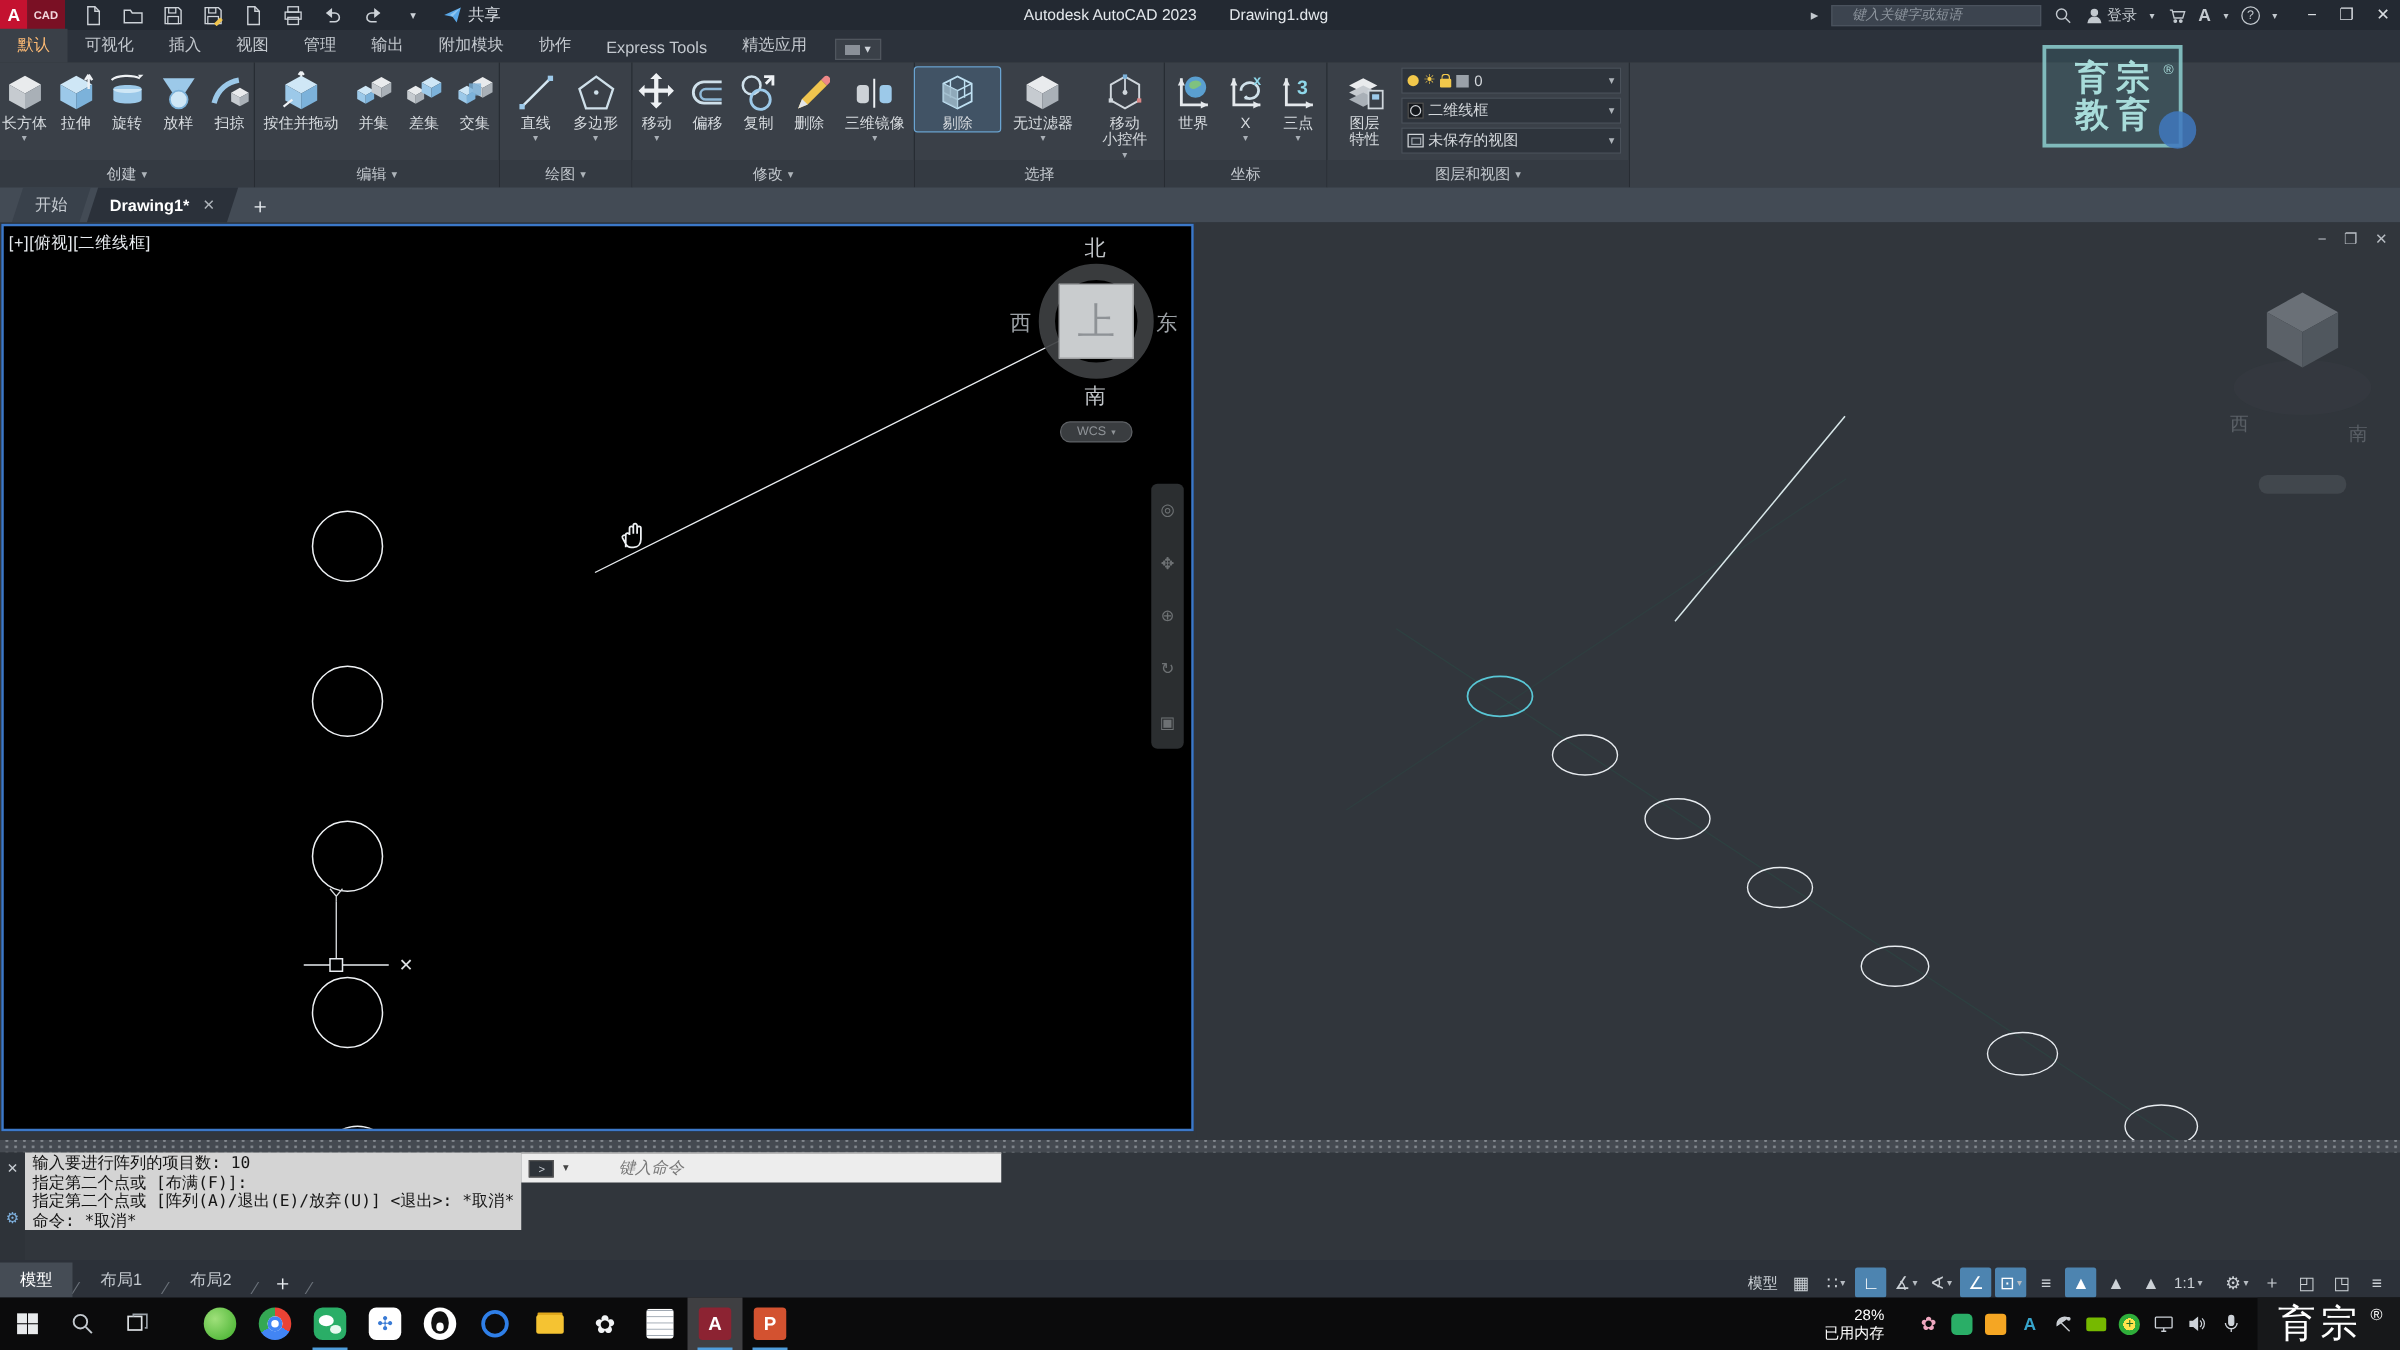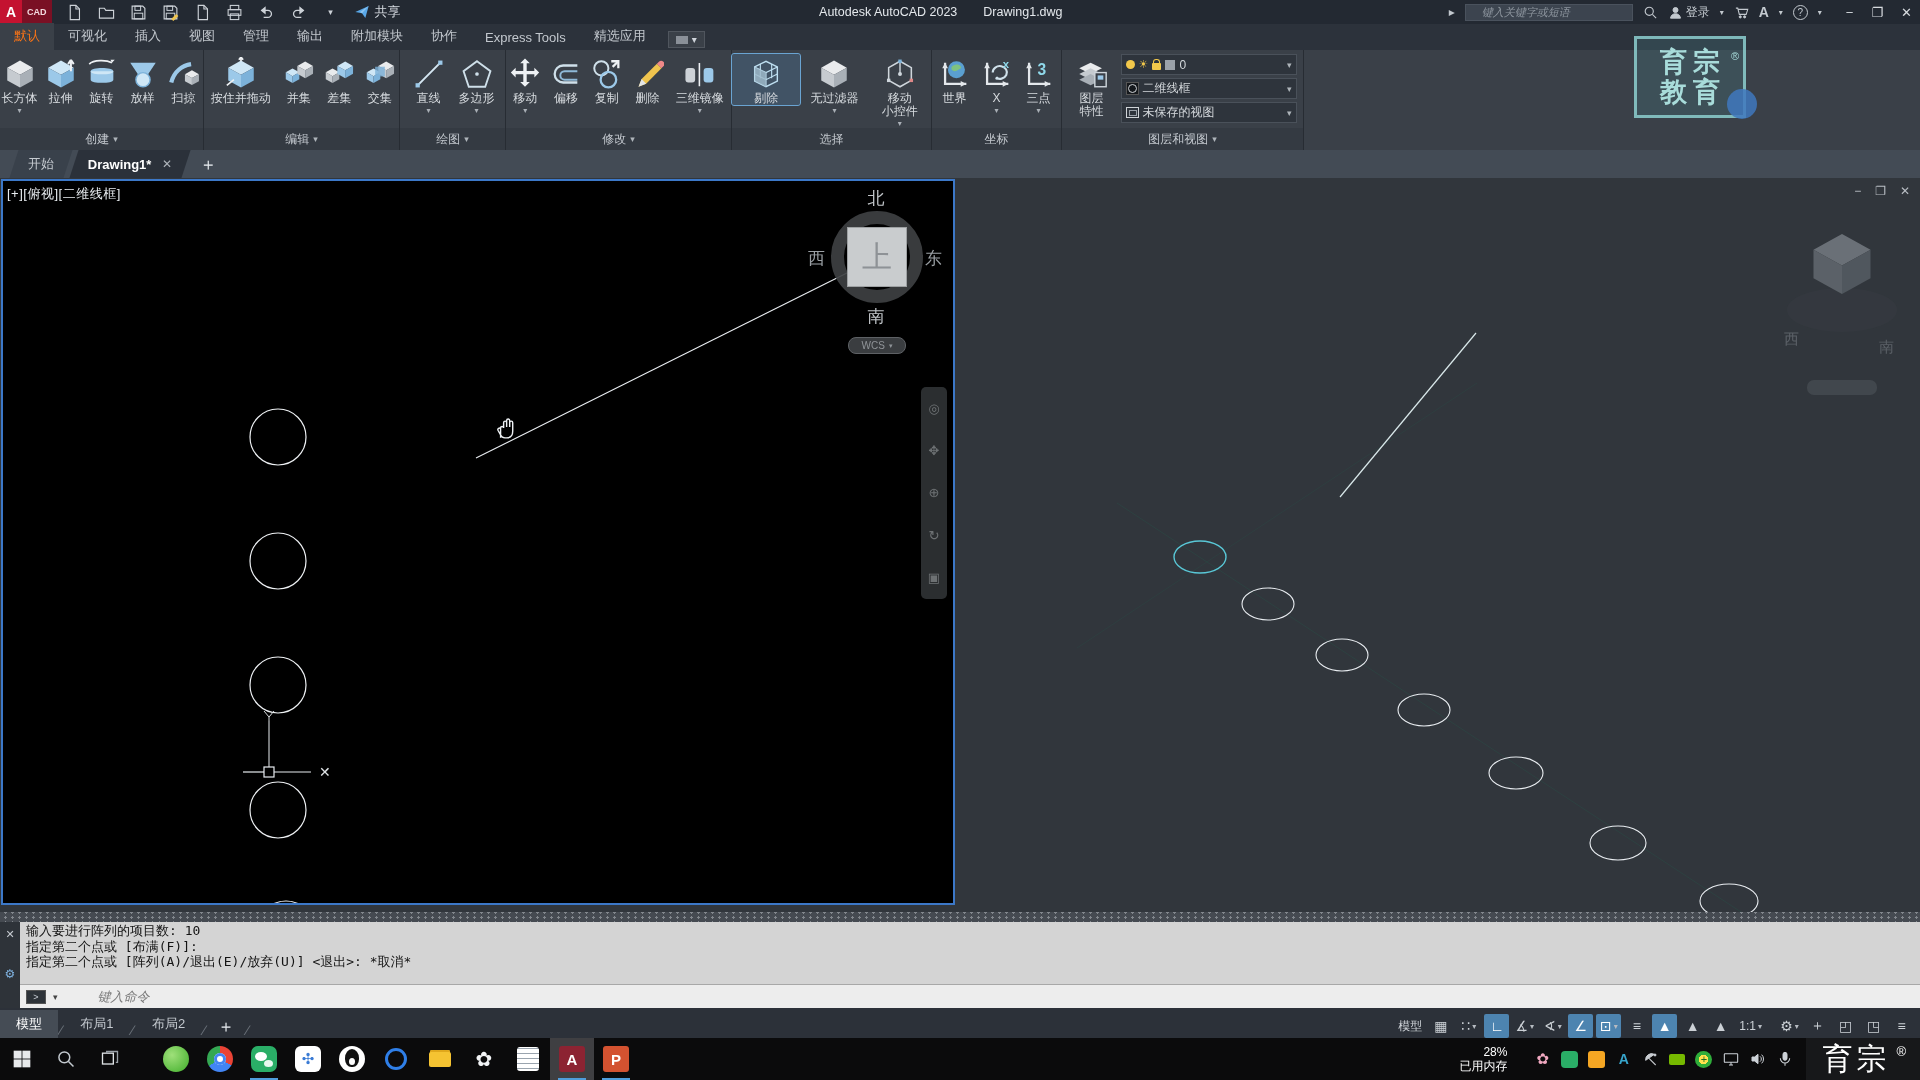--- a/index.html
+++ b/index.html
@@ -19,21 +19,21 @@
   .apptitle{position:absolute;left:49%;top:0;height:24px;transform:translateX(-50%);display:flex;align-items:center;gap:26px;color:#e4e8ec;font-size:12.5px;white-space:nowrap;}
   .tb-right{position:absolute;right:0;top:0;height:24px;display:flex;align-items:center;gap:10px;padding-right:8px;}
   .tb-search{width:168px;height:17px;background:#3c444f;border:1px solid #4a525d;color:#c6ccd2;font-size:11px;font-style:italic;padding:0 16px;}
   .tb-search::placeholder{color:#8d959e;font-style:italic;}
   .tbi{color:#c3c9cf;font-size:12px;display:flex;align-items:center;gap:3px;}
   .tbi svg{width:15px;height:15px;stroke:#c3c9cf;fill:none;stroke-width:1.6;}
   .winctl{display:flex;gap:18px;margin-left:14px;color:#d8dce0;font-size:13px;}
   
   .ribbontabs{position:absolute;left:0;top:24px;width:1920px;height:26px;background:#2c323b;display:flex;align-items:flex-end;color:#c3c8ce;font-size:13px;}
   .rtab{padding:4px 14px 5px;cursor:pointer;}
-  .rtab.active{background:#3a4048;color:#f97316;}
+  .rtab.active{background:#3a4048;color:#fdba74;}
   .rtab-extra{margin-left:8px;display:flex;align-items:center;gap:4px;background:#3a4048;border:1px solid #50565e;padding:2px 7px;margin-bottom:2px;color:#cfd4da;font-size:10px;}
   
   .ribbon{position:absolute;left:0;top:50px;width:1920px;height:100px;background:#3a4048;display:flex;}
   .panel{height:100px;display:flex;flex-direction:column;border-right:1px solid #272c33;}
   .panel-buttons{flex:1;display:flex;align-items:flex-start;justify-content:center;gap:2px;padding-top:4px;}
   .panel-label{height:22px;background:#343a42;color:#c3c8ce;font-size:12px;display:flex;align-items:center;justify-content:center;gap:4px;}
   .panel-label.dd::after{content:"▾";font-size:9px;color:#aeb4ba;}
   .rbtn{display:flex;flex-direction:column;align-items:center;width:46px;padding-top:2px;color:#d7dbdf;font-size:12px;cursor:pointer;border-radius:2px;}
   .rbtn .ricon{width:38px;height:36px;display:flex;align-items:center;justify-content:center;}
   .rbtn .ricon svg{width:34px;height:34px;}
@@ -91,21 +91,21 @@
   .vcube2 .lw{position:absolute;left:2px;top:112px;color:#7d838a;font-size:15px;}
   .vcube2 .ls{position:absolute;right:8px;top:120px;color:#7d838a;font-size:15px;}
   .pill2{position:absolute;left:25px;top:162px;width:70px;height:15px;background:rgba(110,115,121,.5);border-radius:7px;}
   .vp-winctl{position:absolute;right:10px;top:6px;display:flex;gap:14px;color:#b9bec4;font-size:12px;}
   
   .grabbar{position:absolute;left:0;top:912px;width:1920px;height:10px;background:#454a51;background-image:radial-gradient(circle,#82878d 1px,transparent 1.2px);background-size:7px 5px;background-position:2px 3px;}
   .cmdwrap{position:absolute;left:0;top:922px;width:1920px;height:86px;display:flex;}
   .cmdside{width:20px;background:#2e3339;display:flex;flex-direction:column;align-items:center;gap:26px;padding-top:6px;}
   .cmdside .cx{color:#c6cbd1;font-size:11px;}
   .cmdside .cw{color:#7fb2e0;font-size:12px;}
-  .cmdmain{flex:1;display:flex;flex-direction:column;}
+  .cmdmain{flex:1;display:flex;}
   .cmdhist{height:62px;background:#d4d4d4;color:#141414;font-family:"DejaVu Sans Mono","Liberation Mono",monospace;font-size:13px;line-height:15.5px;padding:1px 6px;}
   .cmdinput{height:24px;background:#ededed;border-top:1px solid #a8a8a8;display:flex;align-items:center;gap:7px;padding:0 6px;}
   .cmdpromptbox{width:20px;height:14px;border:1px solid #555;background:#2e3339;color:#cdd2d8;font-size:9px;display:flex;align-items:center;justify-content:center;}
   .cmdinput .dd{color:#444;font-size:9px;}
   .cmdinput input{border:none;background:transparent;outline:none;font-style:italic;color:#4c1d95;font-size:13px;width:300px;font-family:"DejaVu Sans Mono","Liberation Mono",monospace;margin-left:33px;}
   .cmdinput input::placeholder{color:#7a7a7a;font-style:italic;}
   
   .layoutbar{position:absolute;left:0;top:1008px;width:1920px;height:30px;background:#2c3139;display:flex;align-items:flex-end;color:#c3c8ce;font-size:13px;}
   .ltab{padding:5px 16px;position:relative;}
   .ltab.active{background:#454c55;color:#fff;}
@@ -842,20 +842,21 @@
   <div class="cmdwrap">
     <div class="cmdside">
       <span class="cx">✕</span>
       <span class="cw">⚙</span>
     </div>
     <div class="cmdmain">
       <div class="cmdhist">
         <div>输入要进行阵列的项目数: 10</div>
         <div>指定第二个点或 [布满(F)]:</div>
         <div>指定第二个点或 [阵列(A)/退出(E)/放弃(U)] &lt;退出&gt;: *取消*</div>
+        <div>命令: *取消*</div>
       </div>
       <div class="cmdinput">
         <span class="cmdpromptbox">&gt;</span>
         <span class="dd">▾</span>
         <input placeholder="键入命令" style="">
       </div>
     </div>
   </div>
 
   <div class="layoutbar">

